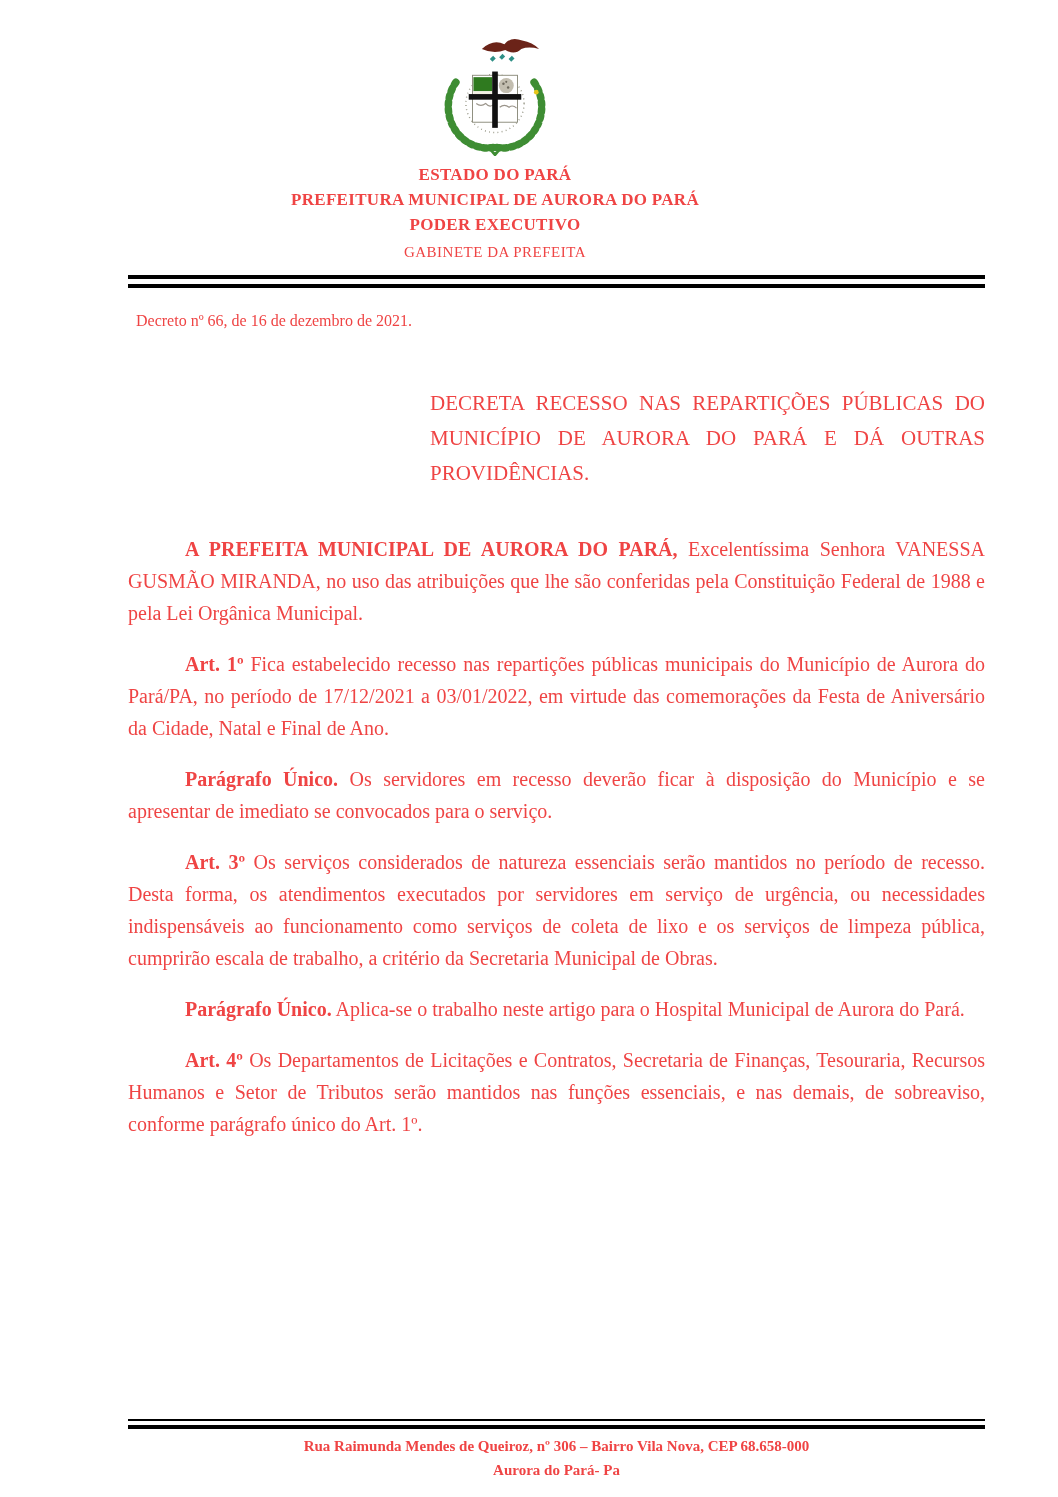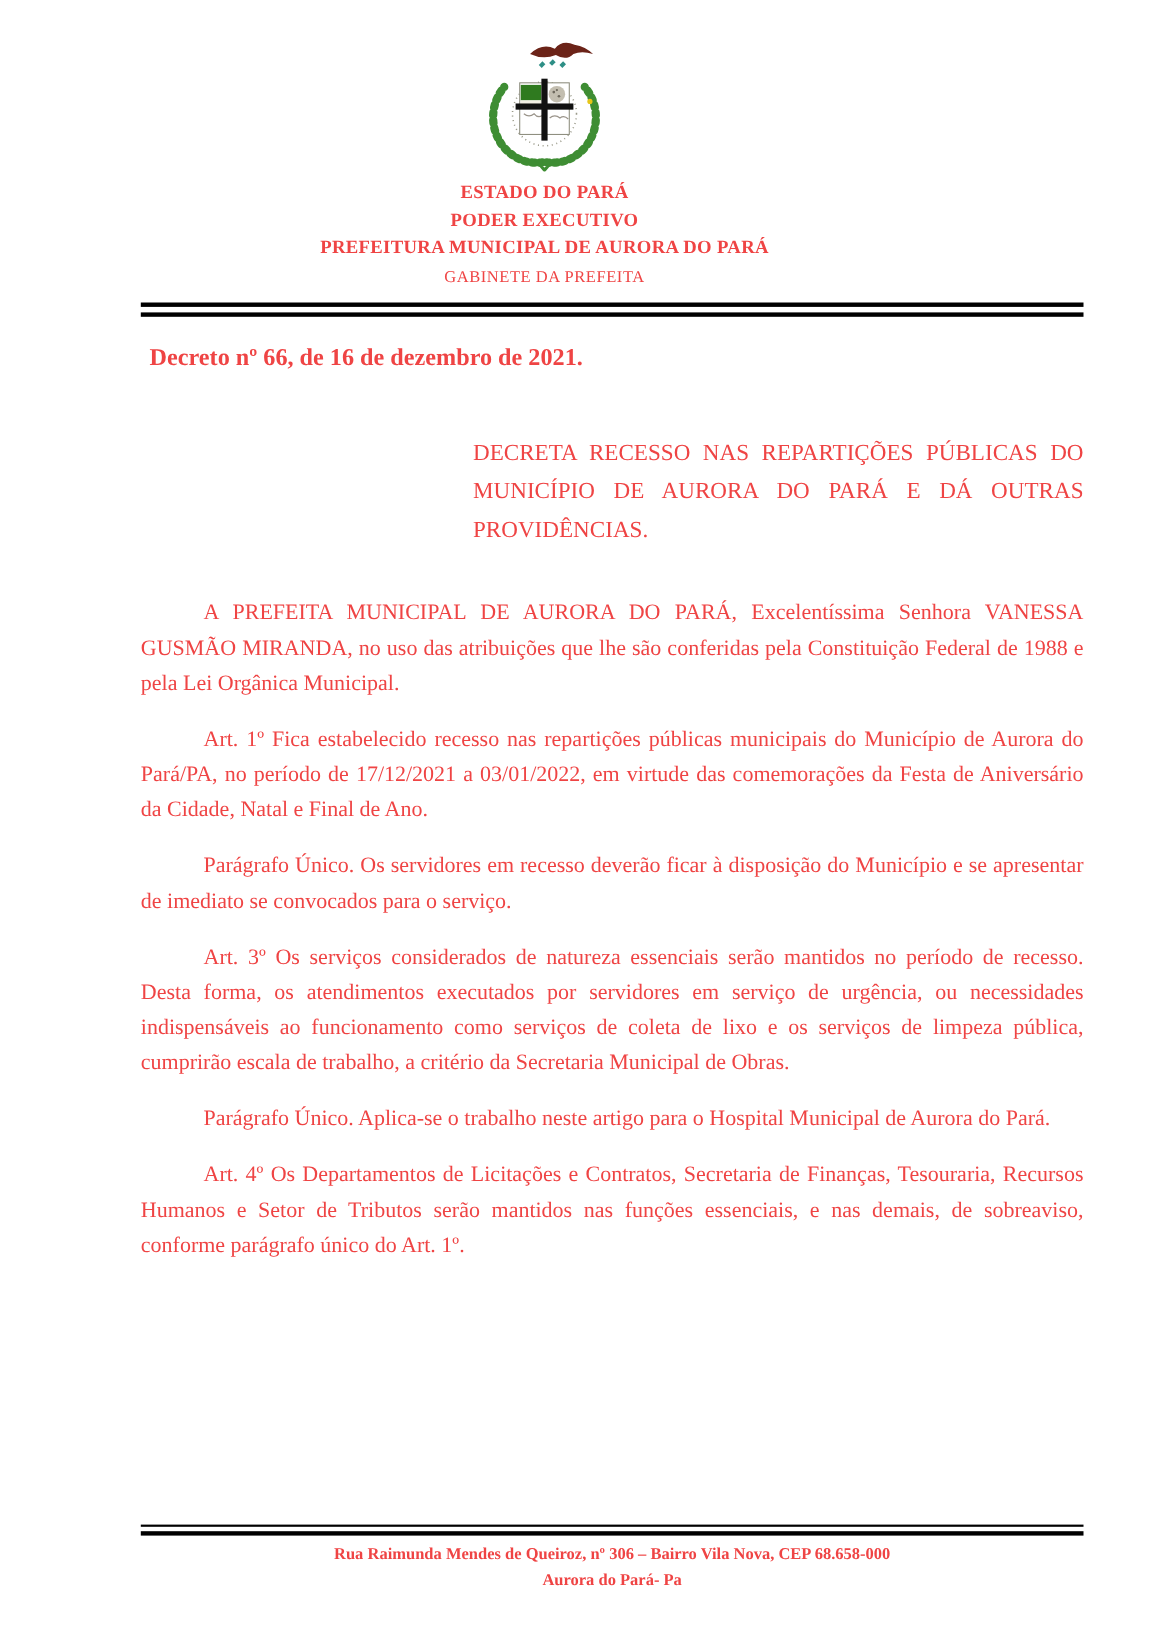--- a/index.html
+++ b/index.html
@@ -39,53 +39,53 @@
   .lh-office {
     font-weight: normal;
     font-size: 15px;
     line-height: 31px;
     letter-spacing: 0.5px;
   }
   .divider { margin-top: 7px; }
   .rule-thick { height: 4px; background: #000; }
   .rule-gap { height: 5px; }
   .decree-title {
-    font-weight: bold;
-    font-size: 22px;
+    font-weight: normal;
+    font-size: 16px;
     margin: 24px 0 0 8px;
   }
   .summary {
     margin: 56px 0 0 302px;
     width: 555px;
     font-weight: normal;
     font-size: 21px;
     line-height: 35px;
     text-align: justify;
   }
   .body-par {
     font-size: 20px;
     line-height: 32px;
     text-align: justify;
     text-indent: 57px;
     margin: 0 0 19px 0;
   }
   .preamble { margin-top: 42px; }
-  .bold { font-weight: normal; }
+  .bold { font-weight: bold; }
   .decreta-heading {
     font-weight: bold;
     font-size: 21px;
     text-decoration: underline;
     margin: 28px 0 30px 57px;
     display: inline-block;
   }
   .decreta-row { margin: 0; }
   .footer {
     position: absolute;
     left: 128px;
-    top: 1368px;
+    top: 1401px;
     width: 857px;
   }
   .footer-rule-thin { height: 2px; background: #000; }
   .footer-rule-gap { height: 4px; }
   .footer-rule-thick { height: 4px; background: #000; }
   .footer-text {
     text-align: center;
     font-weight: bold;
     font-size: 15px;
     line-height: 24px;
@@ -131,22 +131,22 @@
         <rect x="77" y="40" width="6" height="60" fill="#111111"></rect>
         <rect x="52" y="64" width="56" height="6" fill="#111111"></rect>
       </g>
 
       <circle cx="124" cy="62" r="2.5" fill="#e6c619"></circle>
     </svg>
   </div>
 
   <div class="letterhead">
     <div class="lh-line">ESTADO DO PARÁ</div>
+    <div class="lh-line">PREFEITURA MUNICIPAL DE AURORA DO PARÁ</div>
     <div class="lh-line">PODER EXECUTIVO</div>
-    <div class="lh-line">PREFEITURA MUNICIPAL DE AURORA DO PARÁ</div>
     <div class="lh-office">GABINETE DA PREFEITA</div>
   </div>
 
   <div class="content">
     <div class="divider">
       <div class="rule-thick"></div>
       <div class="rule-gap"></div>
       <div class="rule-thick"></div>
     </div>
 

